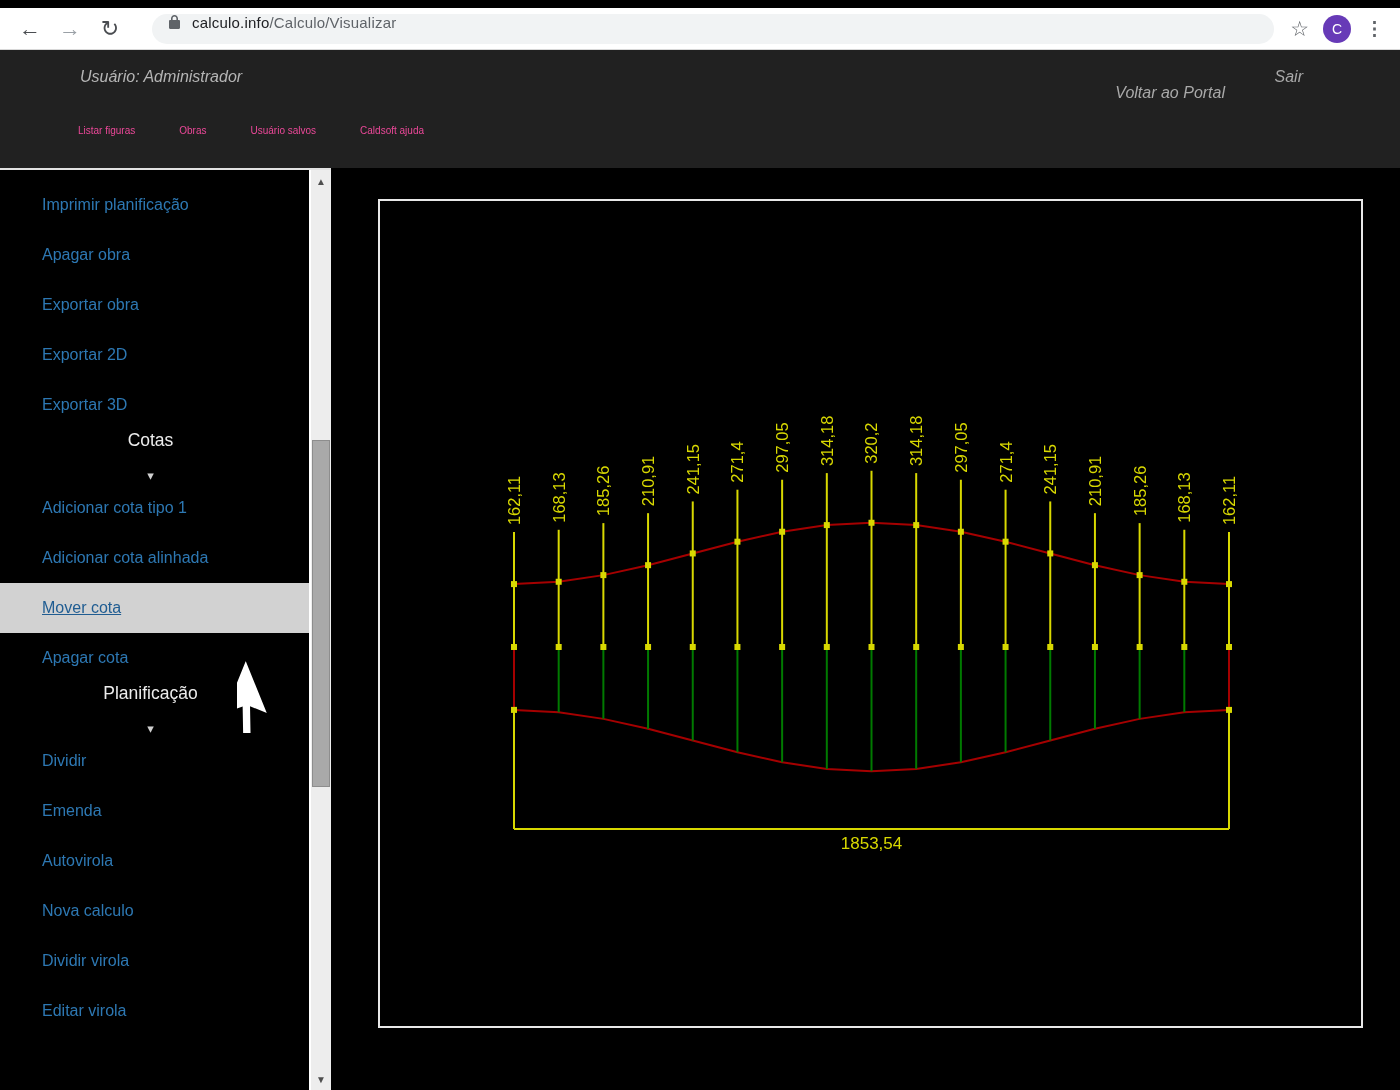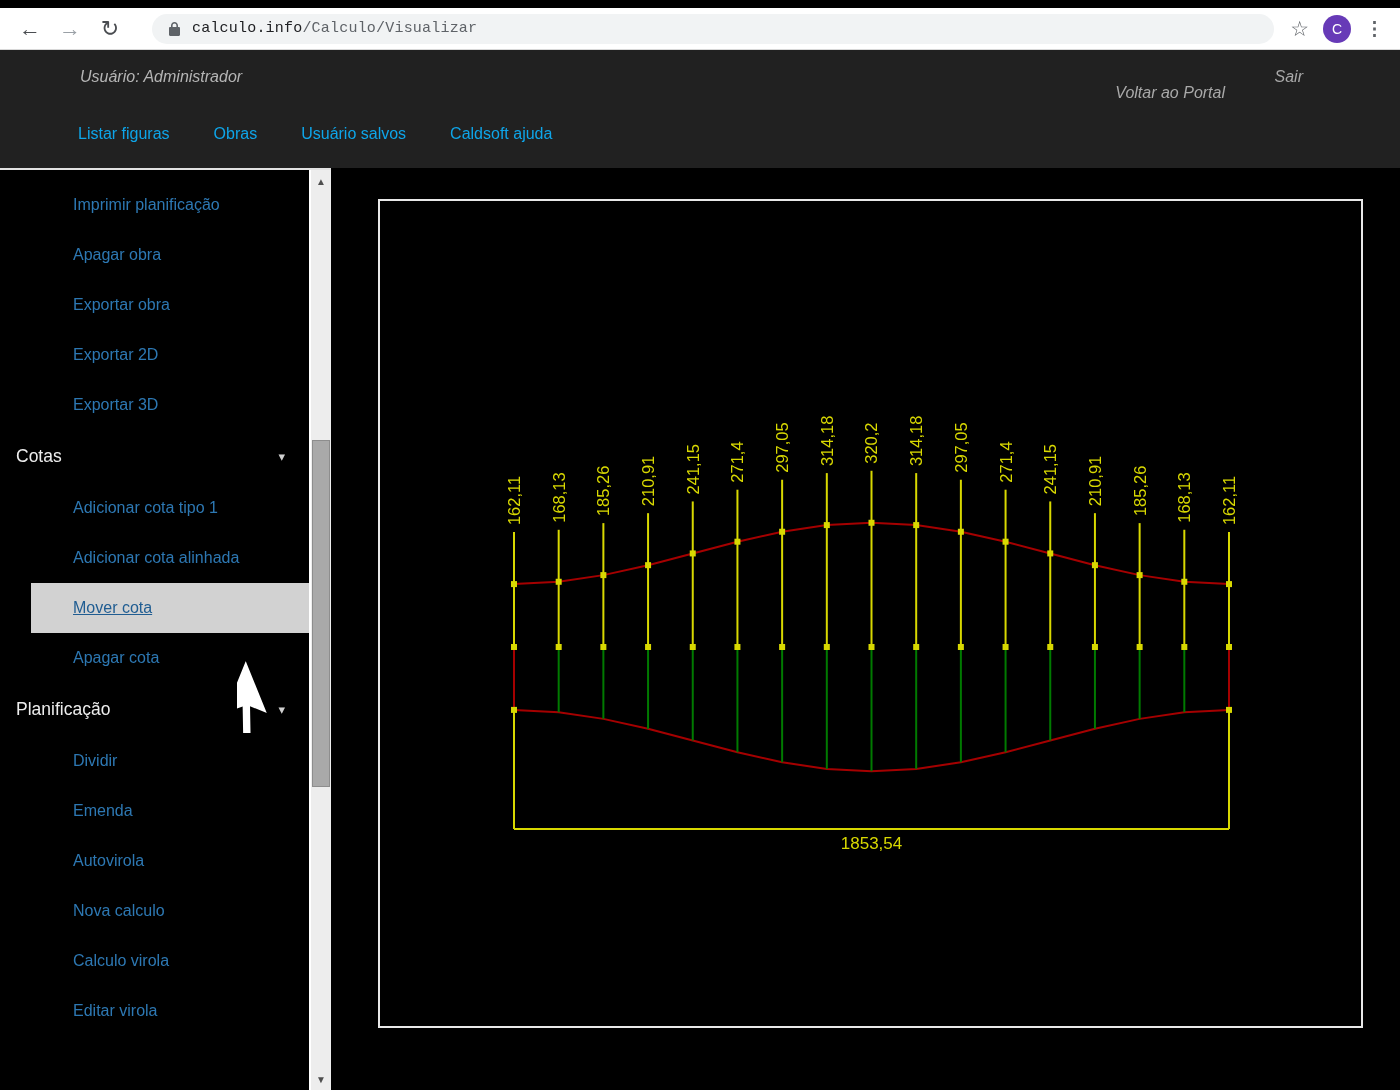--- a/index.html
+++ b/index.html
@@ -7,50 +7,50 @@
               font-family:"Liberation Sans", sans-serif; }
 
   
   .tabstrip { height:8px; background:#000; }
   .toolbar { height:42px; background:#fff; display:flex; align-items:center;
              padding:0 10px; border-bottom:1px solid #d8d8d8; }
   .navbtn { width:40px; height:34px; display:flex; align-items:center; justify-content:center;
             font-size:22px; color:#4a4d51; cursor:pointer; }
   .navbtn.disabled { color:#9aa0a6; }
   .urlpill { flex:1; height:30px; background:#f1f3f4; border-radius:16px; margin:0 10px 0 22px;
-             display:flex; align-items:center; padding-left:16px;font-family:Liberation Mono, monospace; }
+             display:flex; align-items:flex-start; padding-left:16px; }
   .lock { margin-right:11px; display:flex; }
   .urltext { font-size:15px; color:#202124; letter-spacing:.2px; }
   .urltext .path { color:#5f6368; }
   .chromeright { display:flex; align-items:center; gap:14px; padding:0 6px; }
   .star { font-size:21px; color:#5f6368; }
   .avatar { width:28px; height:28px; border-radius:50%; background:#673ab7; color:#fff;
             font-size:14px; display:flex; align-items:center; justify-content:center; }
   .dots { font-size:19px; color:#5f6368; font-weight:bold; }
 
   
   .siteheader { height:118px; background:#212121; position:relative; }
   .hrow1 { position:relative; height:52px;font-style:italic; }
   .huser { position:absolute; left:80px; top:18px; font-size:16px; color:#b5b5b5; }
   .hbrand { position:absolute; left:0; right:0; top:22px; text-align:center;
             font-size:19px; color:#c9c9c9; }
   .hportal { position:absolute; right:175px; top:34px; font-size:16px; color:#a9a9a9; }
   .hsair { position:absolute; right:97px; top:18px; font-size:16px; color:#a9a9a9; }
   .hrow2 { position:absolute; left:78px; top:75px; display:flex; gap:44px; }
-  .hnavitem { font-size:16px; color:#0ea5e9; cursor:pointer; }
+  .hnavitem { font-size:10px; color:#ec4899; cursor:pointer; }
 
   
   .main { display:flex; height:922px; }
   .sideblock { display:flex; border-top:2px solid #e2e2e2; }
   .sidebar { width:309px; background:#000; padding-top:10px; }
   .sb-item { height:50px; display:flex; align-items:center; padding-left:42px;
-             font-size:16px; color:#2d78b3; cursor:pointer;margin-left:31px; }
+             font-size:16px; color:#2d78b3; cursor:pointer; }
   .sb-item.selected { background:#d2d2d2; color:#205d92; text-decoration:underline; }
   .sb-section { height:53px; display:flex; align-items:center; padding:0 24px 0 16px;
-                font-size:17.5px; color:#ededed; justify-content:space-between; cursor:pointer; }
+                font-size:17.5px; color:#ededed; justify-content:space-between; cursor:pointer;flex-direction:column; }
   .caret { font-size:13px; color:#d0d0d0; }
 
   .scrollcol { width:22px; background:#ededed; position:relative; border-left:2px solid #fff; }
   .scr-btn { position:absolute; left:0; right:0; height:22px; display:flex; align-items:center;
              justify-content:center; font-size:10px; color:#4f4f4f; background:#ededed; cursor:pointer; }
   .scr-up { top:0; }  .scr-dn { bottom:0; }
   .scr-thumb { position:absolute; left:1px; right:1px; top:270px; height:347px;
                background:#a9a9a9; border:1px solid #8d8d8d; cursor:pointer; }
 
   .canvasarea { flex:1; position:relative; background:#000; }
@@ -117,21 +117,21 @@
         <div class="sb-item selected">Mover cota</div>
         <div class="sb-item">Apagar cota</div>
         <div class="sb-section">
           <span>Planificação</span>
           <span class="caret">▾</span>
         </div>
         <div class="sb-item">Dividir</div>
         <div class="sb-item">Emenda</div>
         <div class="sb-item">Autovirola</div>
         <div class="sb-item">Nova calculo</div>
-        <div class="sb-item">Calculo virola</div>
+        <div class="sb-item">Dividir virola</div>
         <div class="sb-item">Editar virola</div>
       </nav>
     <div class="scrollcol">
       <div class="scr-btn scr-up">▲</div>
       <div class="scr-thumb"></div>
       <div class="scr-btn scr-dn">▼</div>
     </div>
   </div>
   <div class="canvasarea">
     <div class="frame">

